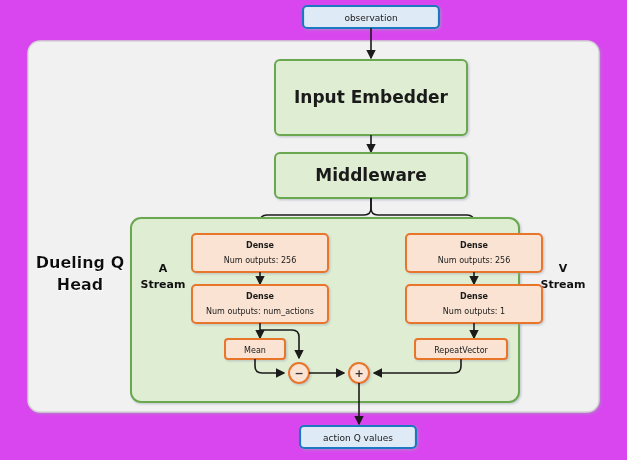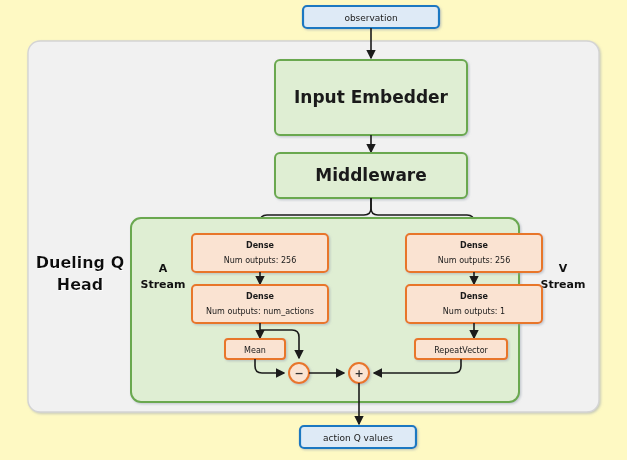--- a/index.html
+++ b/index.html
@@ -4,21 +4,21 @@
 <style>
   html, body {
     margin: 0;
     padding: 0;
     background: #ffffff;
   }
   #canvas {
     position: relative;
     width: 627px;
     height: 460px;
-    background: #fef9c3;
+    background: #d946ef;
     font-family: "DejaVu Sans", "Liberation Sans", sans-serif;
     overflow: hidden;
   }
   svg#diagram {
     position: absolute;
     left: 0;
     top: 0;
     width: 627px;
     height: 460px;
   }

